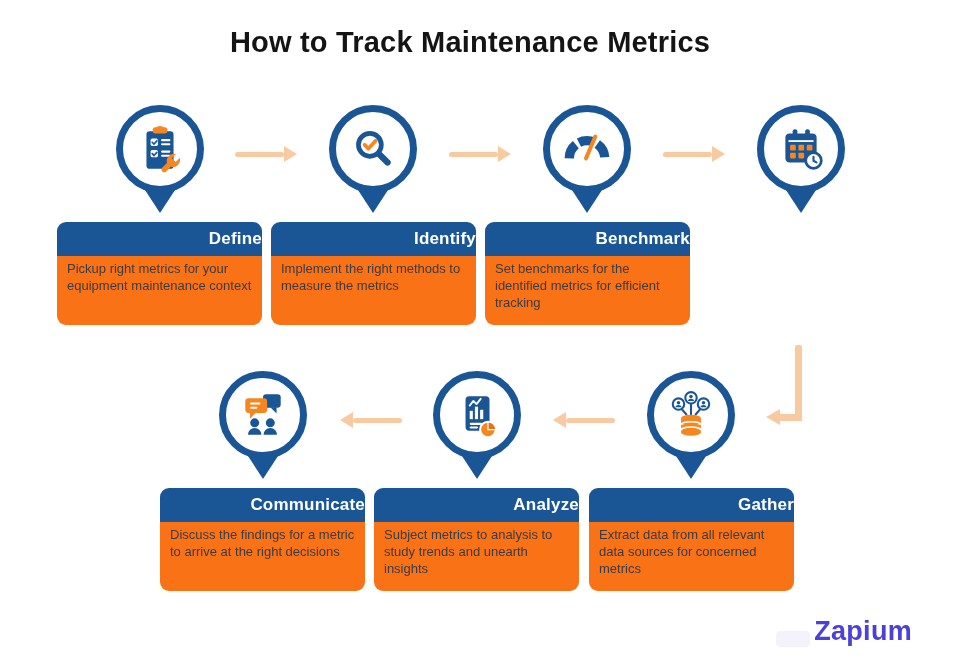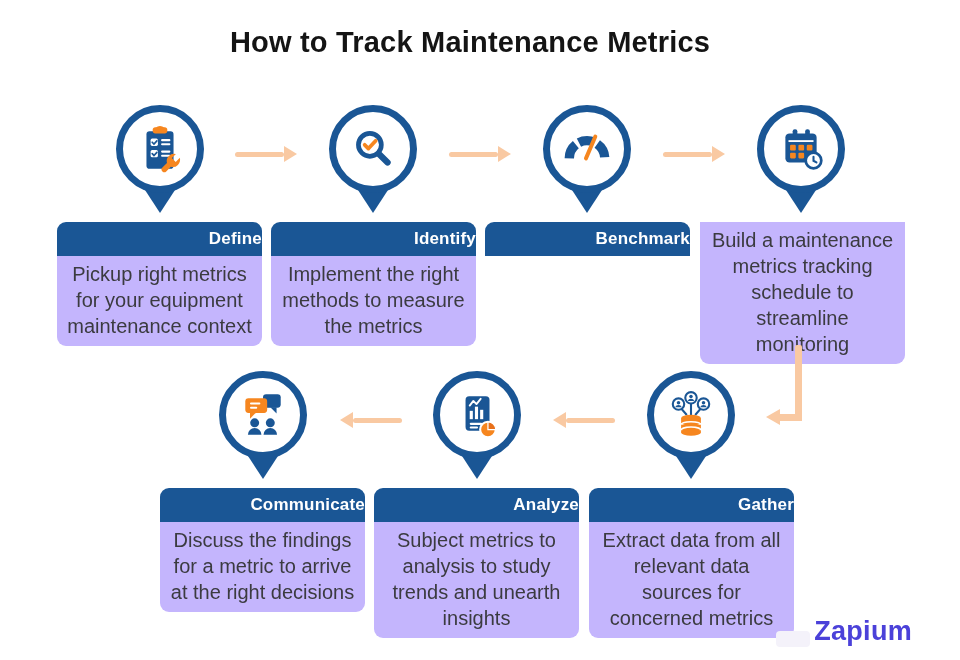--- a/index.html
+++ b/index.html
@@ -22,22 +22,22 @@
     border-left:15px solid transparent;border-right:15px solid transparent;
     border-top:23px solid #1A5695;
   }
   
   .card{position:absolute;width:205px;}
   .card-header{
     background:#1A5695;color:#ffffff;border-radius:9px 9px 0 0;height:34px;line-height:34px;
     text-align:right;font-weight:700;font-size:17px;letter-spacing:.2px;
   }
   .card-body{
-    background:#c4b5fd;border-radius:0 0 9px 9px;padding:5px 10px 7px;min-height:57px;
-    text-align:center;font-size:20px;line-height:1.3;color:#3b3b40;
+    background:#f97316;border-radius:0 0 9px 9px;padding:5px 10px 7px;min-height:57px;
+    font-size:13px;line-height:1.3;color:#3b3b40;
   }
   
   .arrow{position:absolute;height:17px;width:62px;}
   .arrow .line{position:absolute;top:6px;height:5px;width:49px;background:#F9C9A2;border-radius:3px;}
   .arrow.right .line{left:0;}
   .arrow.right .head{
     position:absolute;left:49px;top:0;width:0;height:0;
     border-top:8.5px solid transparent;border-bottom:8.5px solid transparent;
     border-left:13px solid #F9C9A2;
   }
@@ -134,23 +134,23 @@
   <div class="card" style="left:57px;top:222px;">
     <div class="card-header">Define</div>
     <div class="card-body">Pickup right metrics for your equipment maintenance context</div>
   </div>
   <div class="card" style="left:271px;top:222px;">
     <div class="card-header">Identify</div>
     <div class="card-body">Implement the right methods to measure the metrics</div>
   </div>
   <div class="card" style="left:485px;top:222px;">
     <div class="card-header">Benchmark</div>
+    <div class="card-body">Set benchmarks for the identified metrics for efficient tracking</div>
   </div>
   <div class="card" style="left:700px;top:222px;">
-    <div class="card-body">Build a maintenance metrics tracking schedule to streamline monitoring</div>
   </div>
 
   <div class="elbow-v"></div>
   <div class="elbow-h"></div>
   <div class="elbow-head"></div>
 
   <div class="marker" style="left:647px;top:371px;">
     <svg viewBox="0 0 48 48">
       <line x1="13" y1="16" x2="20" y2="24" stroke="#1A5695" stroke-width="2"></line>
       <line x1="35" y1="16" x2="28" y2="24" stroke="#1A5695" stroke-width="2"></line>

